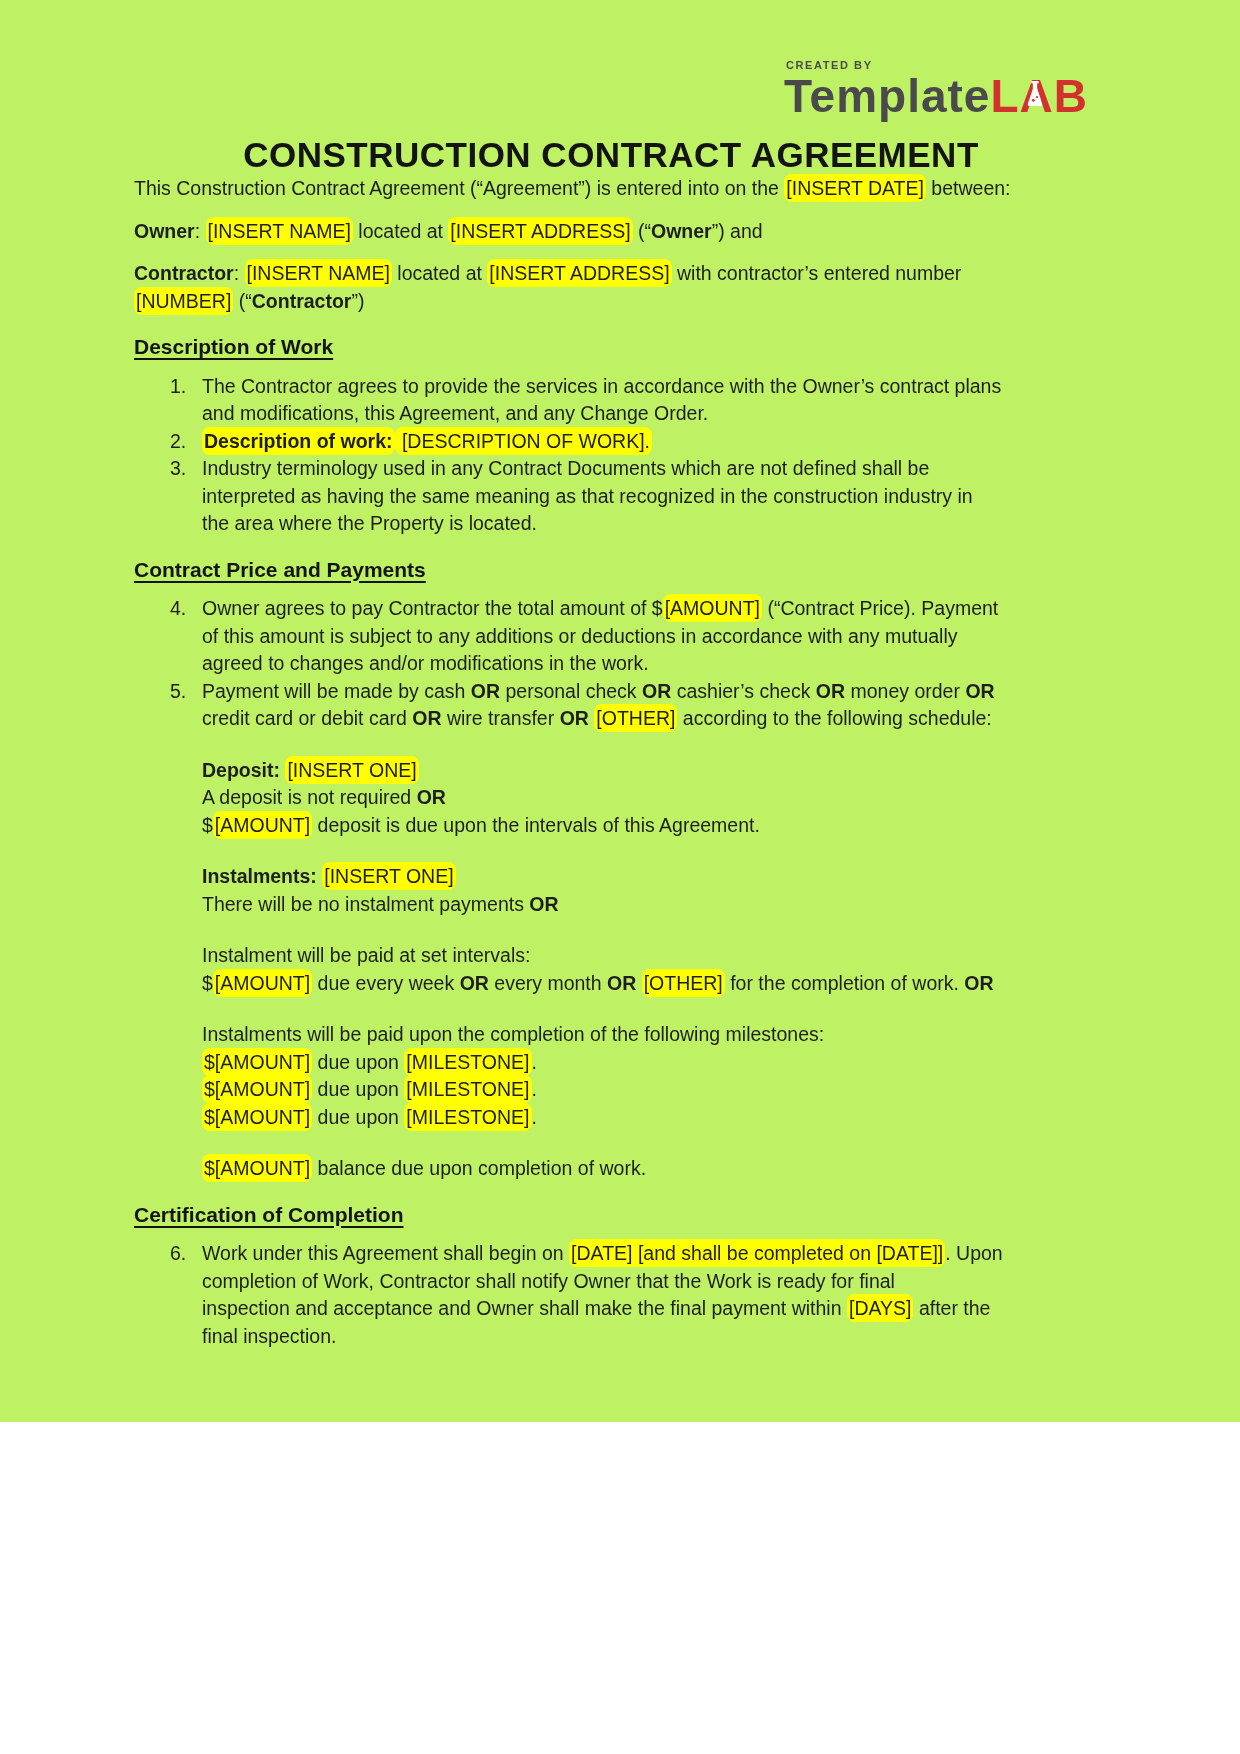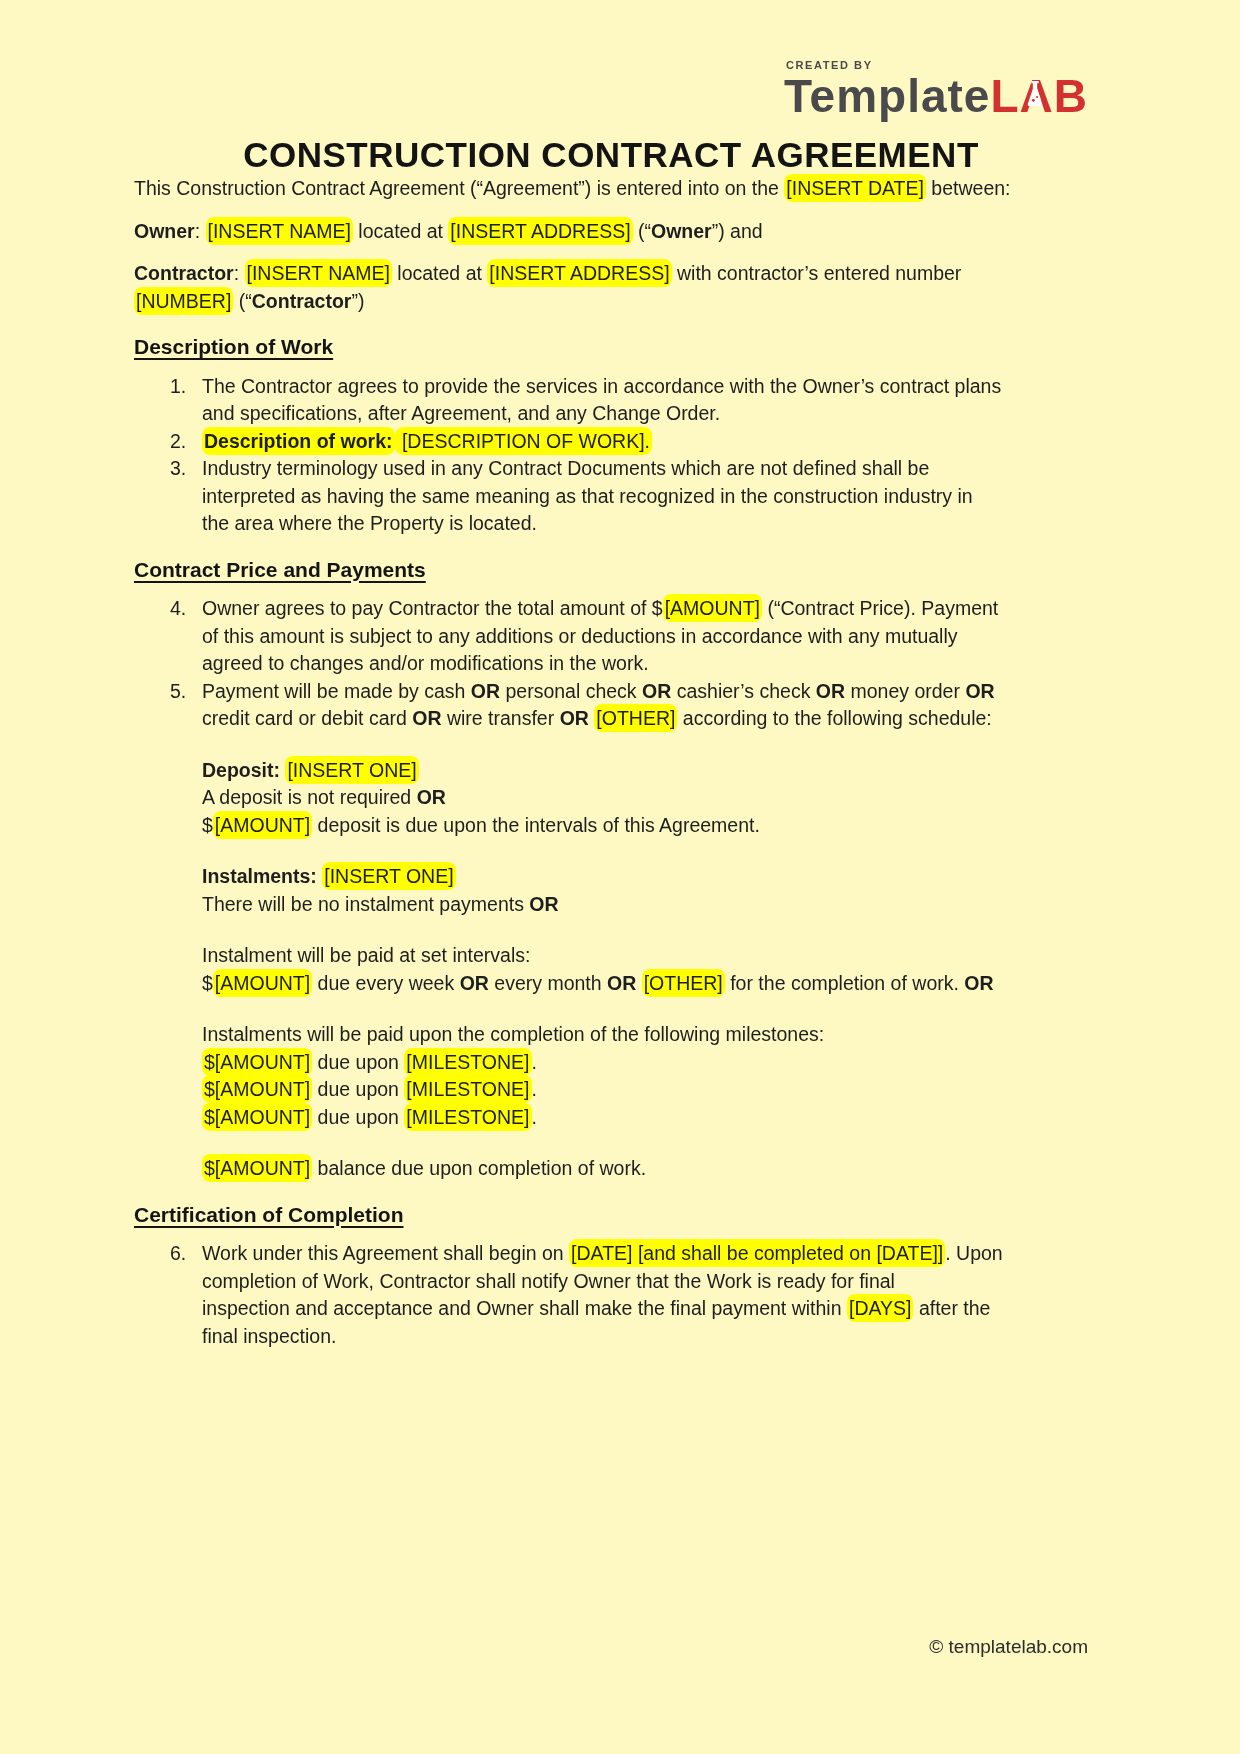--- a/index.html
+++ b/index.html
@@ -1,19 +1,19 @@
 <!DOCTYPE html>
 <html style="--highlight: #ffff00; --logo_gray: #4a4a4c; --logo_red: #d3312d;"><head>
 <meta charset="utf-8">
 <style>
   html,body{margin:0;padding:0;background:#fff;}
   .page{
     position:relative;
-    width:1240px;height:1754px;
-    background:#fef9c3;
+    width:1240px;height:1422px;
+    background:#bef264;
     overflow:hidden;
     color:#1e1e1e;
     font-family:"Liberation Sans","DejaVu Sans",sans-serif;
   }
   
   .logo{position:absolute;top:60px;right:152px;text-align:left;line-height:1;}
   .logo-created{
     display:block;font-size:11px;font-weight:bold;letter-spacing:1.6px;
     color:var(--logo_gray,#4a4a4c);margin:0 0 2px 2px;
   }
@@ -67,21 +67,21 @@
       </svg></span></span>
   </div>
 
   <h1 class="title">CONSTRUCTION CONTRACT AGREEMENT</h1>
 
   <div class="content">
       <div class="b-para"><span>This Construction Contract Agreement (“Agreement”) is entered into on the </span><span class="hl">[INSERT DATE]</span><span> between:</span></div>
       <div class="b-para"><span class="bold">Owner</span><span>: </span><span class="hl">[INSERT NAME]</span><span> located at </span><span class="hl">[INSERT ADDRESS]</span><span> (“</span><span class="bold">Owner</span><span>”) and</span></div>
       <div class="b-para"><span class="bold">Contractor</span><span>: </span><span class="hl">[INSERT NAME]</span><span> located at </span><span class="hl">[INSERT ADDRESS]</span><span> with contractor’s entered number</span><br><span class="hl">[NUMBER]</span><span> (“</span><span class="bold">Contractor</span><span>”)</span></div>
       <div class="b-heading"><span>Description of Work</span></div>
-      <div class="b-li"><span class="li-num">1.</span><span>The Contractor agrees to provide the services in accordance with the Owner’s contract plans</span><br><span>and specifications, after Agreement, and any Change Order.</span></div>
+      <div class="b-li"><span class="li-num">1.</span><span>The Contractor agrees to provide the services in accordance with the Owner’s contract plans</span><br><span>and modifications, this Agreement, and any Change Order.</span></div>
       <div class="b-li"><span class="li-num">2.</span><span class="bold hl">Description of work:</span><span class="hl"> [DESCRIPTION OF WORK].</span></div>
       <div class="b-li"><span class="li-num">3.</span><span>Industry terminology used in any Contract Documents which are not defined shall be</span><br><span>interpreted as having the same meaning as that recognized in the construction industry in</span><br><span>the area where the Property is located.</span></div>
       <div class="b-heading"><span>Contract Price and Payments</span></div>
       <div class="b-li"><span class="li-num">4.</span><span>Owner agrees to pay Contractor the total amount of $</span><span class="hl">[AMOUNT]</span><span> (“Contract Price). Payment</span><br><span>of this amount is subject to any additions or deductions in accordance with any mutually</span><br><span>agreed to changes and/or modifications in the work.</span></div>
       <div class="b-li"><span class="li-num">5.</span><span>Payment will be made by cash </span><span class="bold">OR</span><span> personal check </span><span class="bold">OR</span><span> cashier’s check </span><span class="bold">OR</span><span> money order </span><span class="bold">OR</span><br><span>credit card or debit card </span><span class="bold">OR</span><span> wire transfer </span><span class="bold">OR</span><span> </span><span class="hl">[OTHER]</span><span> according to the following schedule:</span></div>
       <div class="b-spacer"></div>
       <div class="b-sub"><span class="bold">Deposit:</span><span> </span><span class="hl">[INSERT ONE]</span></div>
       <div class="b-sub"><span>A deposit is not required </span><span class="bold">OR</span></div>
       <div class="b-sub"><span>$</span><span class="hl">[AMOUNT]</span><span> deposit is due upon the intervals of this Agreement.</span></div>
       <div class="b-spacer"></div>

